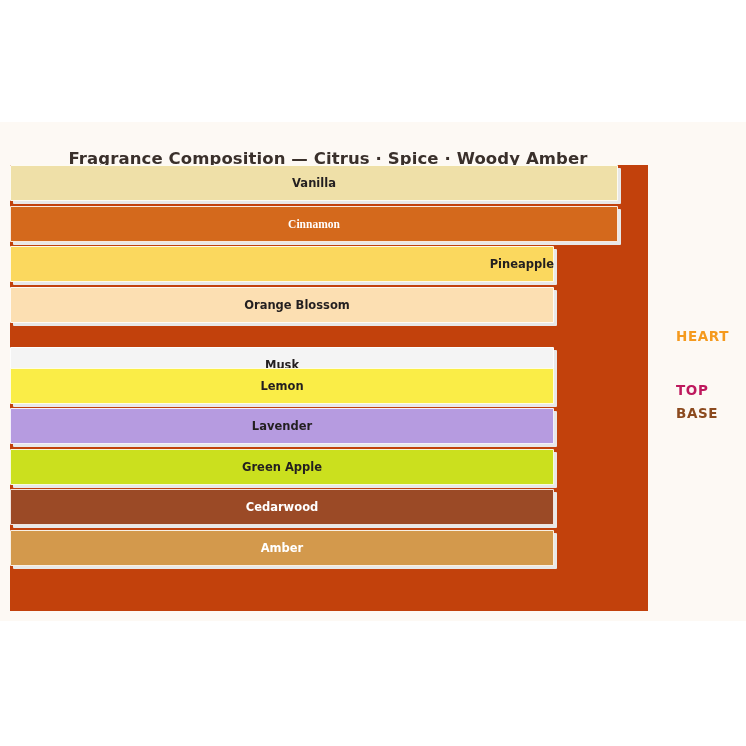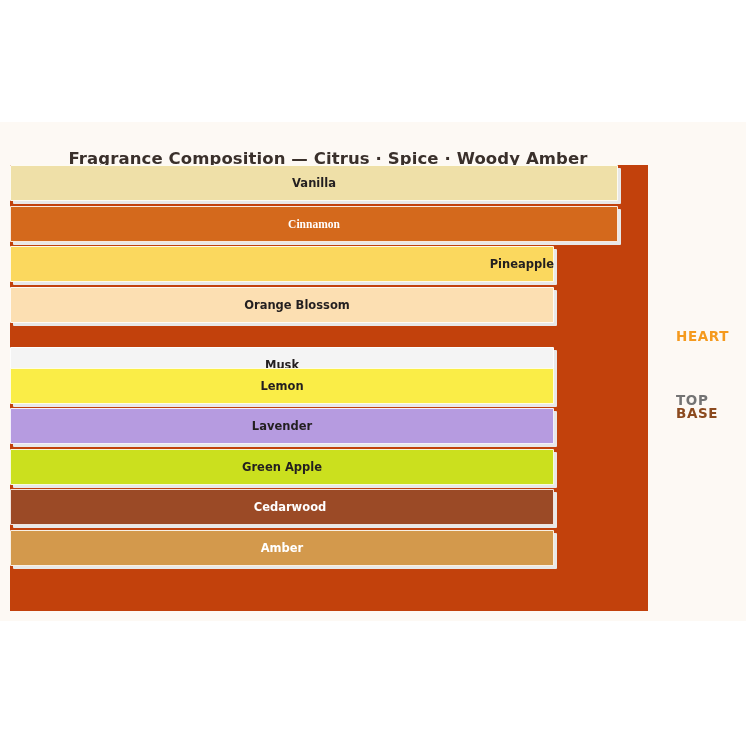--- a/index.html
+++ b/index.html
@@ -157,30 +157,30 @@
             <div class="bar-label" style="left: 0px; width: 544px; color: rgb(35, 31, 32);">Lavender</div>
           </div>
           <div class="bar-row" style="top: 283.5px; width: 638px;">
             <div class="bar-shadow" style="width: 544px;"></div>
             <div class="bar" style="width: 544px; background: rgb(203, 224, 30);"></div>
             <div class="bar-label" style="left: 0px; width: 544px; color: rgb(35, 31, 32);">Green Apple</div>
           </div>
           <div class="bar-row" style="top: 324px; width: 638px;">
             <div class="bar-shadow" style="width: 544px;"></div>
             <div class="bar" style="width: 544px; background: rgb(155, 74, 38);"></div>
-            <div class="bar-label" style="left: 0px; width: 544px; color: rgb(255, 255, 255); margin-left: 8px;">Cedarwood</div>
+            <div class="bar-label" style="left: 0px; width: 544px; color: rgb(255, 255, 255);">Cedarwood</div>
           </div>
           <div class="bar-row" style="top: 364.5px; width: 638px; padding-left: 16px;">
             <div class="bar-shadow" style="width: 544px;"></div>
             <div class="bar" style="width: 544px; background: rgb(211, 153, 76);"></div>
             <div class="bar-label" style="left: 0px; width: 544px; color: rgb(255, 255, 255);">Amber</div>
           </div>
         </div>
     </div>
 
     <div id="stage-annotations">
         <div class="stage-label" style="left: 676px; top: 206px; color: rgb(245, 154, 30);">HEART</div>
-        <div class="stage-label" style="left: 676px; top: 260px; color: #737373; margin-top: 10px;">TOP</div>
+        <div class="stage-label" style="left: 676px; top: 260px; color: #be185d;">TOP</div>
         <div class="stage-label" style="left: 676px; top: 283px; color: rgb(140, 74, 30);">BASE</div>
       </div>
 
   </div>
 </div>
 
 </body></html>

